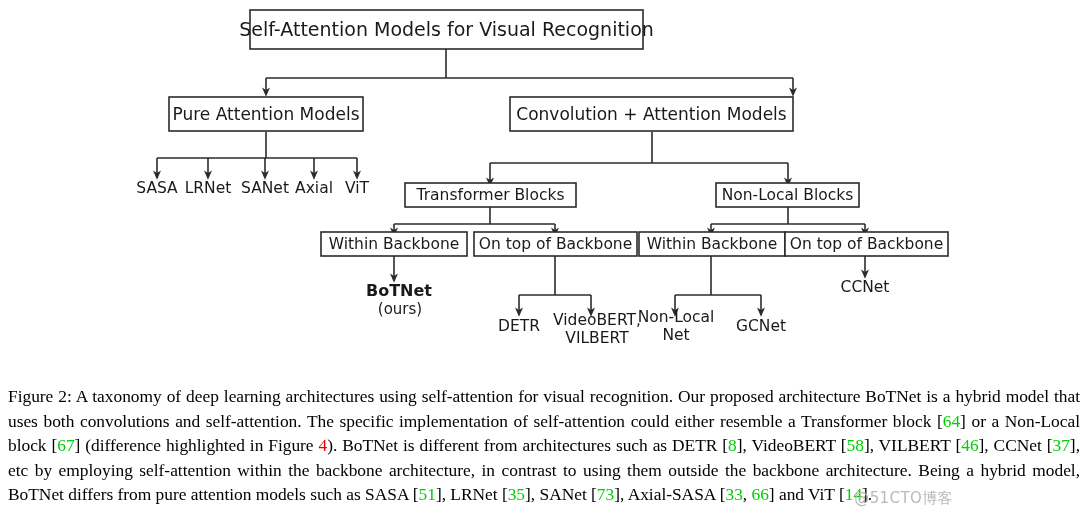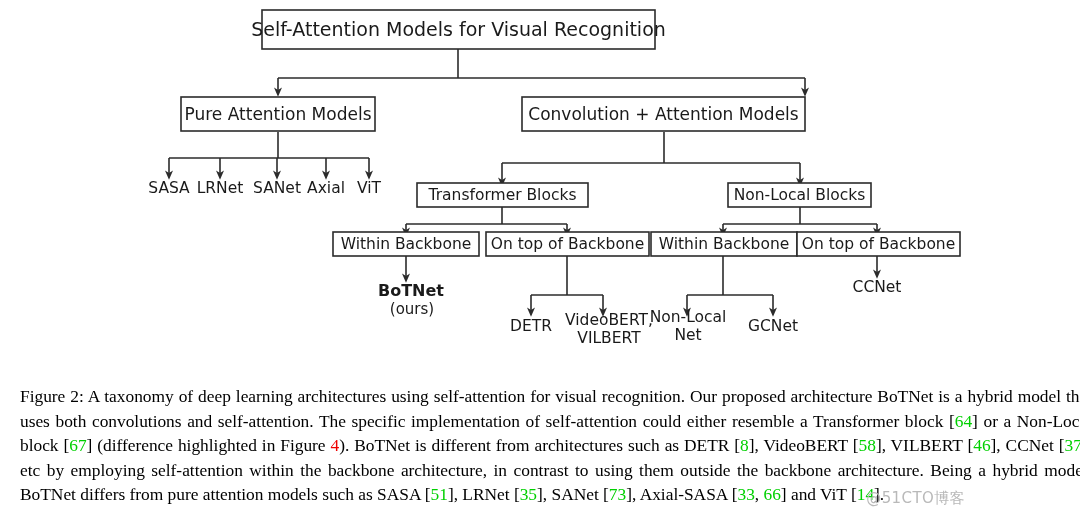--- a/index.html
+++ b/index.html
@@ -9,21 +9,21 @@
   }
   body {
     width: 1080px;
     height: 528px;
     position: relative;
     overflow: hidden;
     font-family: "Liberation Serif", serif;
   }
   #figure-root {
     position: absolute;
-    left: 16px; top: 0;
+    left: 4px; top: 0;
     width: 963px;
     height: 528px;
   }
   #diagram-svg {
     position: absolute;
     left: 0; top: 0;
     width: 1080px;
     height: 366px;
     display: block;
   }

